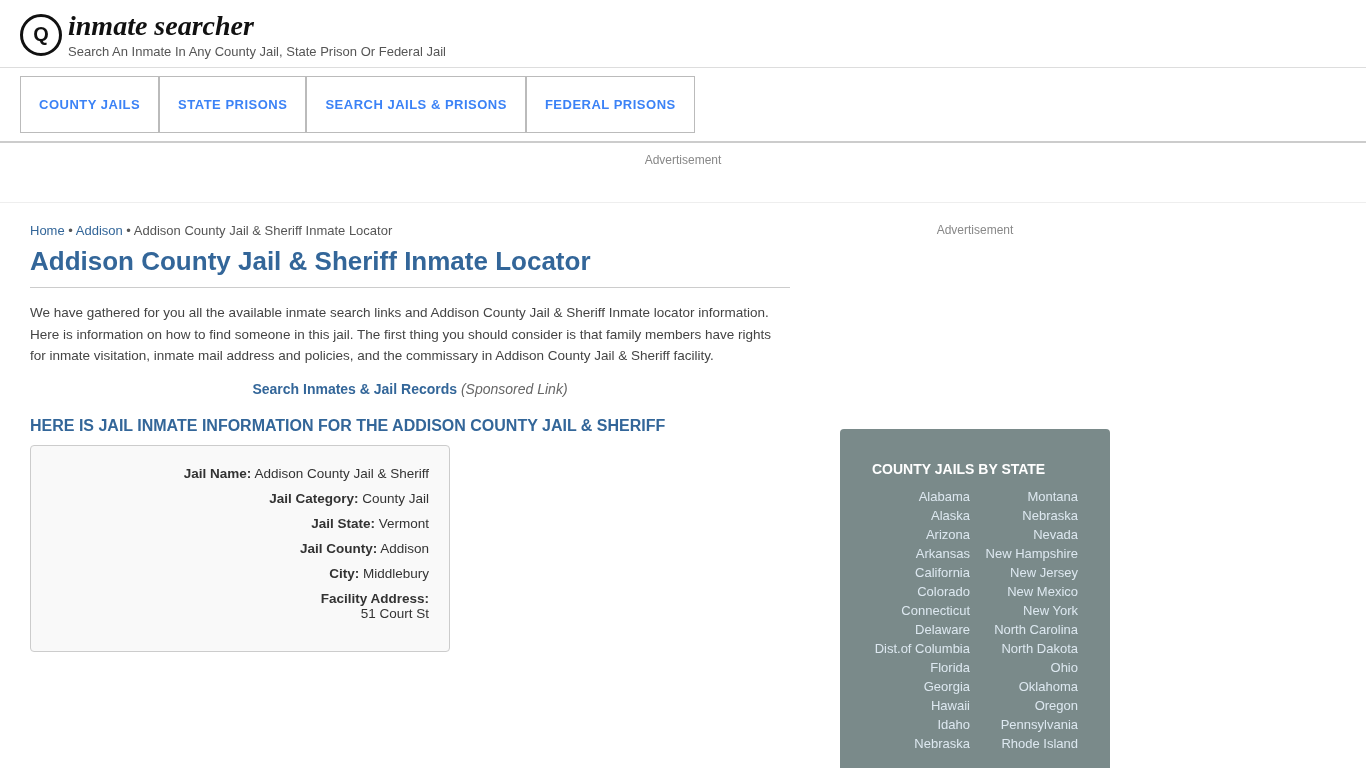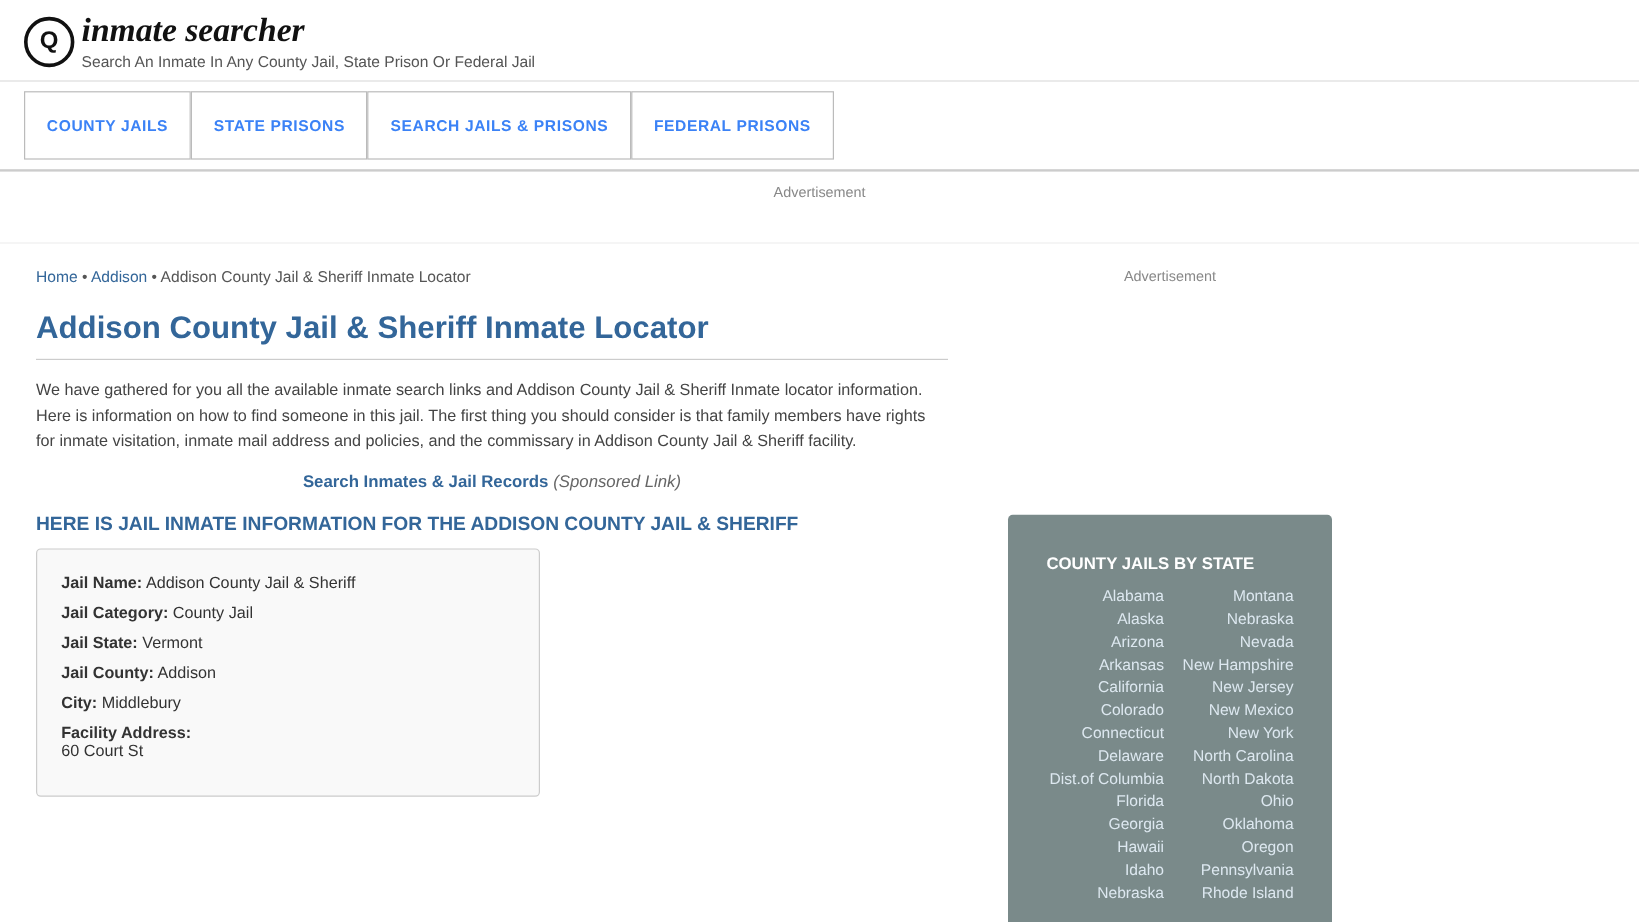--- a/index.html
+++ b/index.html
@@ -19,39 +19,39 @@
     
     #ad-top { text-align: center; padding: 10px; font-size: 12px; color: #888; min-height: 60px; border-bottom: 1px solid #eee; }
 
     
     #main-layout { display: flex; padding: 0; }
 
     
     #content { flex: 1; padding: 20px 30px; max-width: 820px; }
 
     
-    #breadcrumb { font-size: 13px; color: #555; margin-bottom: 20px; }
+    #breadcrumb { font-size: 13px; color: #555; margin-bottom: 8px; }
     #breadcrumb a { color: #336699; text-decoration: none; }
 
     
     #page-title { font-size: 26px; color: #336699; font-weight: bold; margin-bottom: 14px; border-bottom: 1px solid #ccc; padding-bottom: 10px; }
 
     
     #description { font-size: 13.5px; line-height: 1.6; color: #444; margin-bottom: 14px; }
 
     
     #search-link { text-align: center; margin-bottom: 20px; font-size: 14px; }
     #search-link a { color: #336699; font-weight: bold; text-decoration: none; }
     #sponsored { font-style: italic; color: #666; }
 
     
     #inmate-heading { color: #336699; font-weight: bold; font-size: 16px; margin-bottom: 10px; text-transform: uppercase; }
 
     
-    #info-box { border: 1px solid #ccc; border-radius: 4px; padding: 20px; background: #f9f9f9; max-width: 420px; }
+    #info-box { border: 1px solid #ccc; border-radius: 4px; padding: 20px; background: #f9f9f9; max-width: 420px; text-align: right; }
     .info-row { margin-bottom: 10px; font-size: 13.5px; }
     .info-label { font-weight: bold; color: #333; }
     .info-value { color: #333; }
 
     
     #sidebar { width: 310px; min-width: 310px; padding: 10px 20px; }
     #ad-sidebar { text-align: center; font-size: 12px; color: #888; min-height: 200px; margin-bottom: 16px; padding: 10px; }
 
     
     #state-box { background: #7a8a8a; border-radius: 4px; padding: 32px; }
@@ -125,21 +125,21 @@
       <div class="info-row">
         <span class="info-label">Jail County:</span>
         <span class="info-value">Addison</span>
       </div>
       <div class="info-row">
         <span class="info-label">City:</span>
         <span class="info-value">Middlebury</span>
       </div>
       <div class="info-row">
         <div><span class="info-label">Facility Address:</span></div>
-        <div><span class="info-value">60 Court St</span></div>
+        <div><span class="info-value">51 Court St</span></div>
       </div>
     </div>
 
   </div>
 
   <div id="sidebar">
     <div id="ad-sidebar">
       <span>Advertisement</span>
     </div>
 

